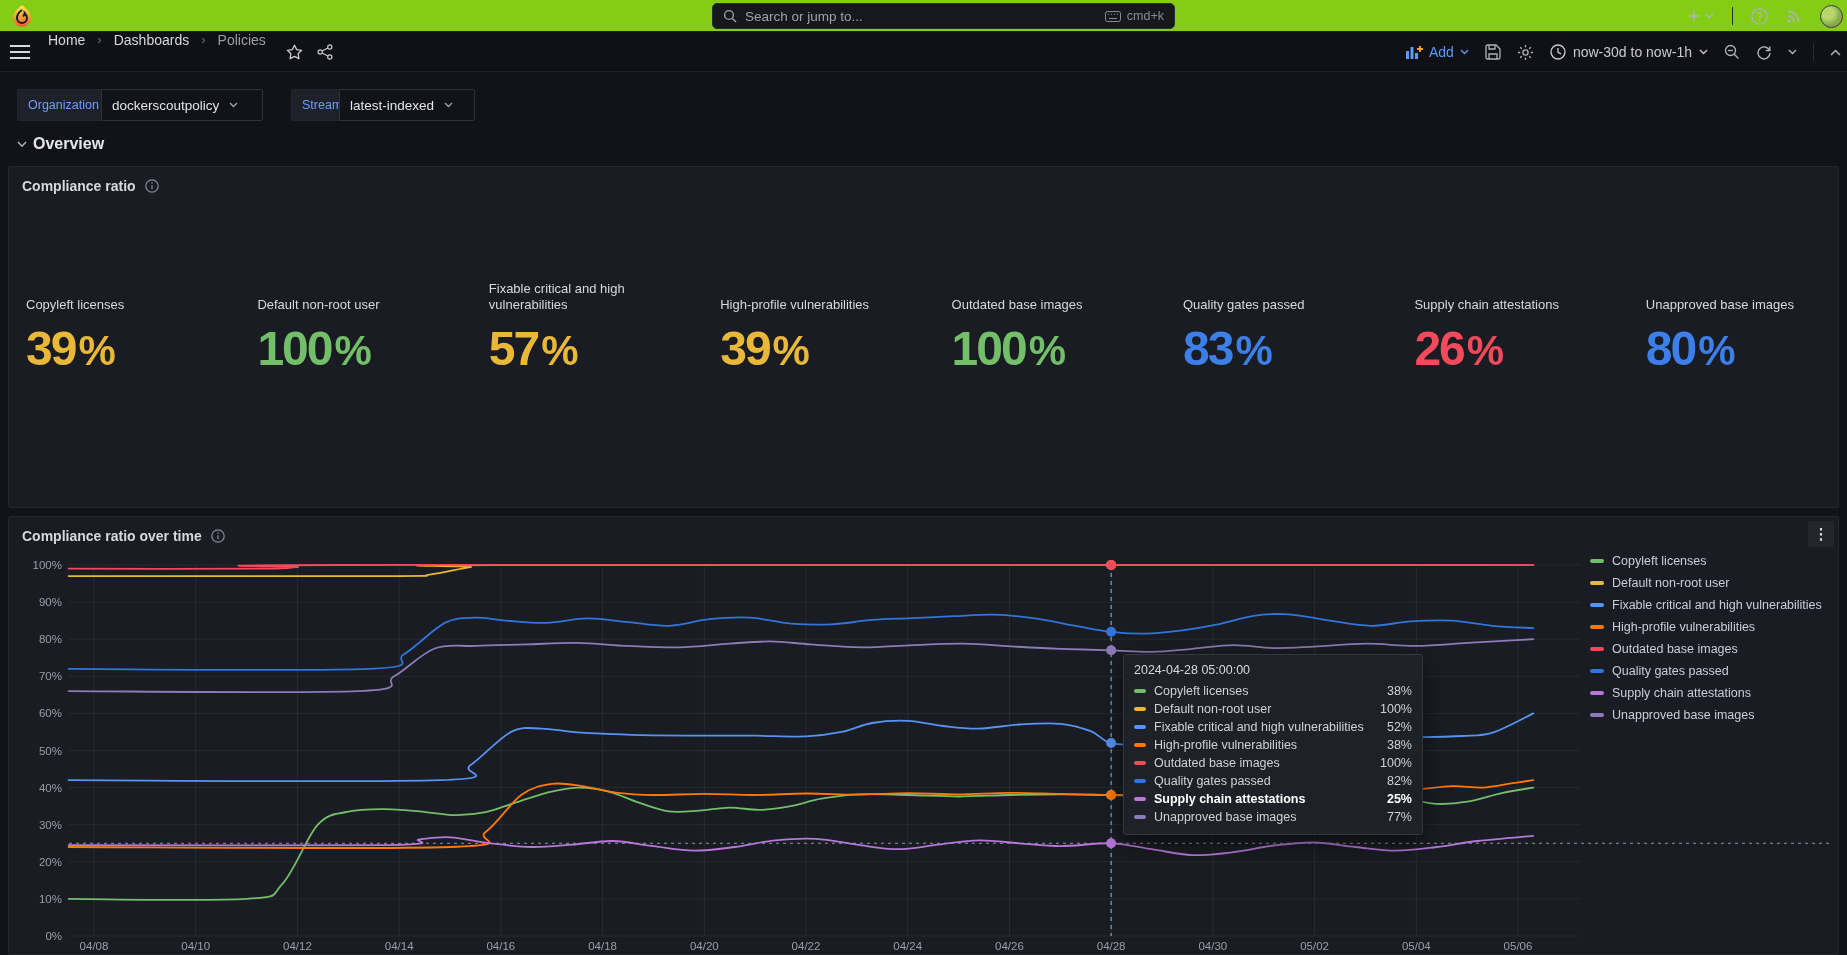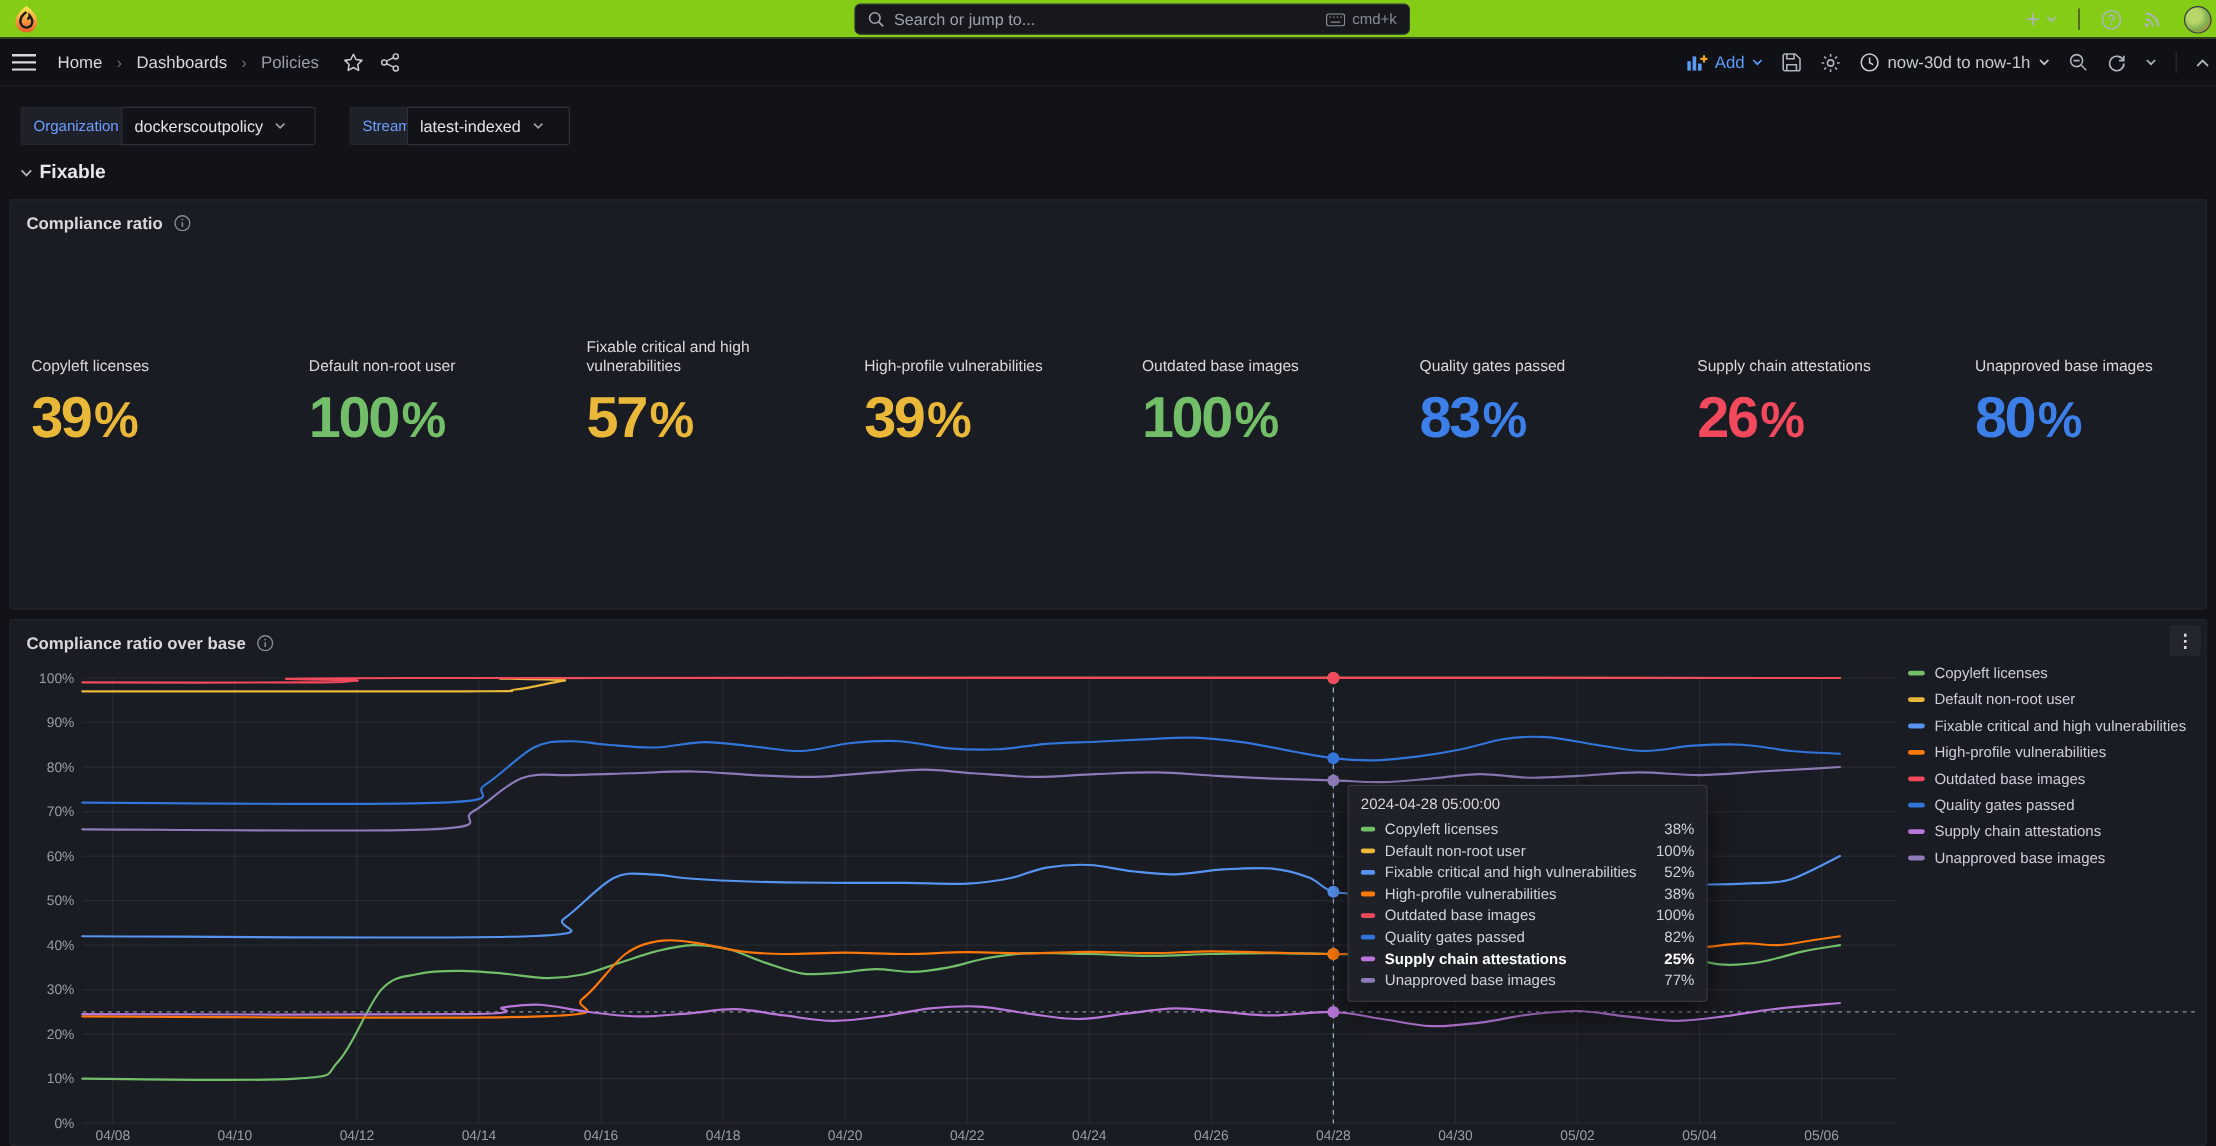--- a/index.html
+++ b/index.html
@@ -14,21 +14,21 @@
     display:flex; align-items:center; padding:0 10px; gap:8px; }
   #searchbox .ph { color:#9da2ab; font-size:13.5px; flex:1; }
   .kbd-hint { display:flex; align-items:center; gap:6px; color:#868c96; font-size:12.5px; }
   .tb-icons { position:absolute; right:0; top:0; height:32px; display:flex; align-items:center; gap:18px; padding-right:4px; }
   .vdiv { width:1px; height:18px; background:#2b2d34; }
   .avatar { width:23px; height:23px; border-radius:50%;
     background:radial-gradient(circle at 35% 35%, #b8d66a 0 30%, #7fae4e 60%, #e2703a 100%); border:1px solid #3a3d44; }
   
   #navrow { position:absolute; left:0; top:32px; width:1847px; height:40px;
     background:#0f1116; border-bottom:1px solid #1d1f25; z-index:25; }
-  #nav-left { position:absolute; left:10px; top:0; height:40px; display:flex; align-items:center; gap:10px; }
+  #nav-left { position:absolute; left:10px; top:0; height:40px; display:flex; gap:10px; }
   #nav-right { position:absolute; right:6px; top:0; height:40px; display:flex; align-items:center; gap:16px; }
   .crumb { font-size:14px; color:#d8d9da; }
   .crumb.muted { color:#9a9fa7; }
   .crumb-sep { color:#6e7278; font-size:13px; margin:0 2px; }
   .icon-btn { display:flex; align-items:center; justify-content:center; cursor:pointer; }
   #add-btn { display:flex; align-items:center; gap:6px; color:#5a9bf6; font-size:14px; font-weight:500; }
   #timepicker { display:flex; align-items:center; gap:7px; color:#c7ccd2; font-size:14px; }
   
   .var-label { position:absolute; top:89px; height:32px; background:#1e2129;
     border:1px solid #24262d; border-right:none; border-radius:2px 0 0 2px;
@@ -237,21 +237,21 @@
   <span>latest-indexed</span>
   <svg class="ic" width="9" height="6" viewBox="0 0 9 6">
       <path d="M1 1l3.5 3.5L8 1" fill="none" stroke="#9da2ab" stroke-width="1.4"></path>
     </svg>
 </div>
 
 <div id="section-hdr">
   <svg class="ic" width="10" height="7" viewBox="0 0 10 7">
       <path d="M1 1l4 4.2L9 1" fill="none" stroke="#aeb4bc" stroke-width="1.5"></path>
     </svg>
-  <span class="t">Fixable</span>
+  <span class="t">Overview</span>
 </div>
 
 <section class="panel" id="panel1">
   <div class="panel-title">
     <span>Compliance ratio</span>
     <svg class="ic" width="14" height="14" viewBox="0 0 14 14">
       <circle cx="7" cy="7" r="6.2" fill="none" stroke="#878b94" stroke-width="1.2"></circle>
       <circle cx="7" cy="4" r="0.8" fill="#878b94"></circle>
         <path d="M7 6.2v4" stroke="#878b94" stroke-width="1.3"></path>
     </svg>
@@ -367,21 +367,21 @@
       <circle cx="1102.1399999999999" cy="278.02" r="5" fill="#73BF69"></circle>
       <circle cx="1102.1399999999999" cy="48" r="5" fill="#EAB839"></circle>
       <circle cx="1102.1399999999999" cy="226.08" r="5" fill="#5794F2"></circle>
       <circle cx="1102.1399999999999" cy="278.02" r="5" fill="#FF780A"></circle>
       <circle cx="1102.1399999999999" cy="48" r="5" fill="#F2495C"></circle>
       <circle cx="1102.1399999999999" cy="114.78000000000003" r="5" fill="#3274D9"></circle>
       <circle cx="1102.1399999999999" cy="326.25" r="5" fill="#B877D9"></circle>
       <circle cx="1102.1399999999999" cy="133.32999999999998" r="5" fill="#8C7BB8"></circle>
     </svg>
   <div class="panel-title">
-    <span>Compliance ratio over base</span>
+    <span>Compliance ratio over time</span>
     <svg class="ic" width="14" height="14" viewBox="0 0 14 14">
       <circle cx="7" cy="7" r="6.2" fill="none" stroke="#878b94" stroke-width="1.2"></circle>
       <circle cx="7" cy="4" r="0.8" fill="#878b94"></circle>
         <path d="M7 6.2v4" stroke="#878b94" stroke-width="1.3"></path>
     </svg>
   </div>
   <div id="kebab">
       <span>⋮</span>
     </div>
   <div id="legend">

